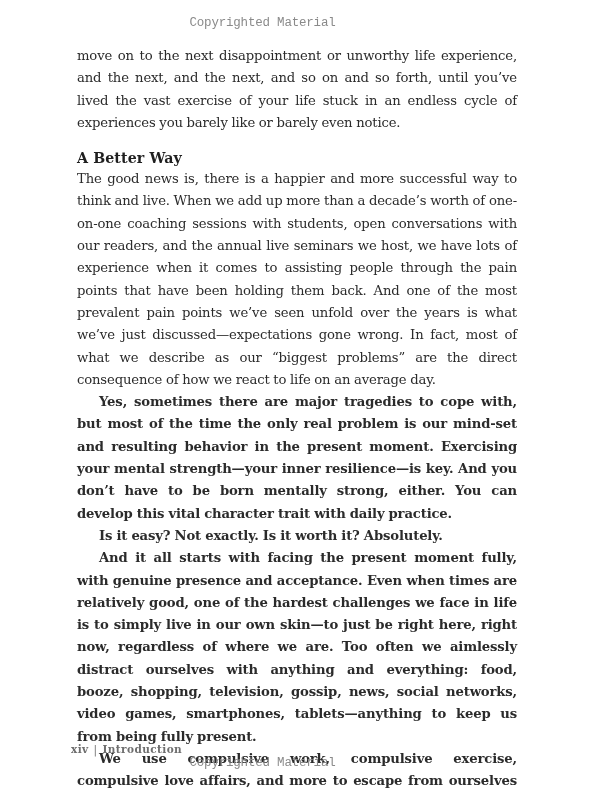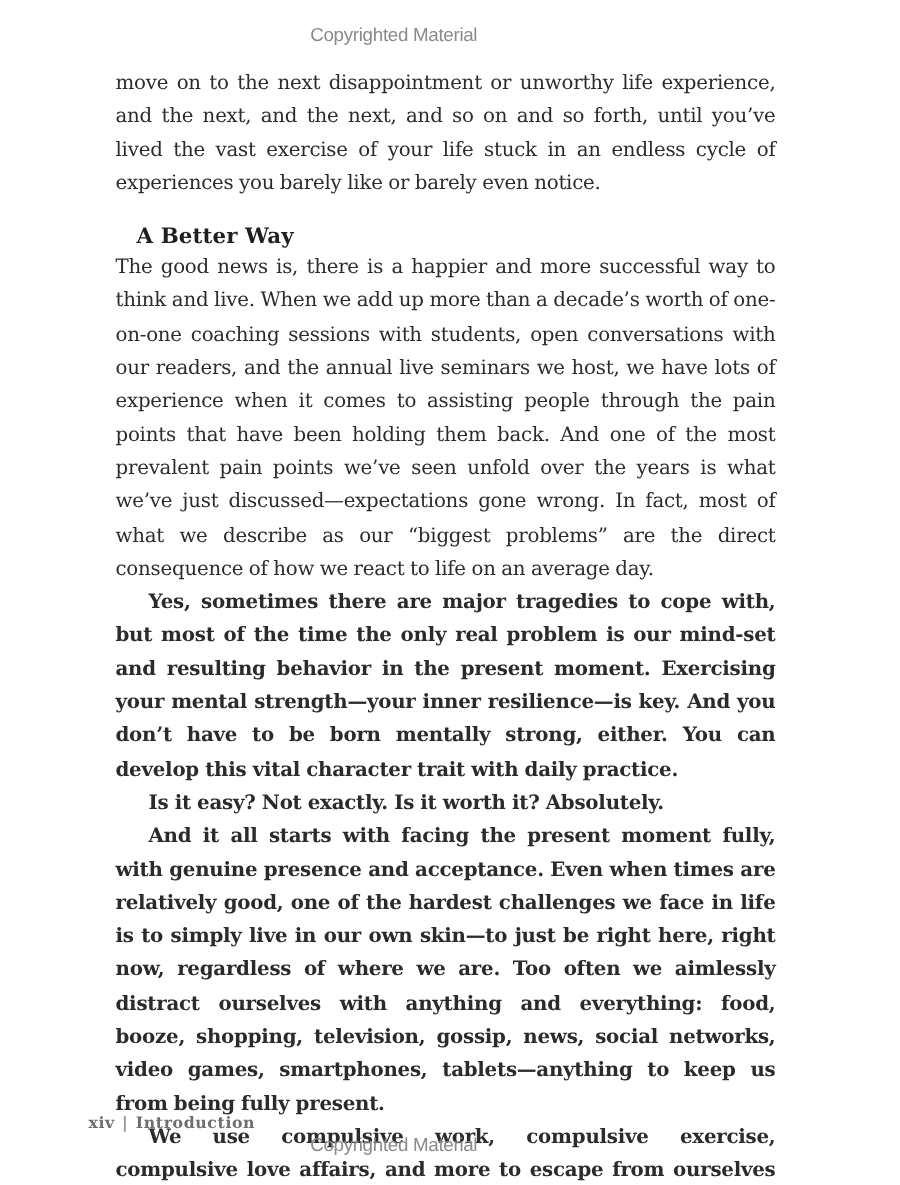--- a/index.html
+++ b/index.html
@@ -13,21 +13,21 @@
       position: relative;
       overflow: hidden;
       font-family: "DejaVu Serif", "Liberation Serif", serif;
       color: #2b2b2b;
     }
     .watermark {
       position: absolute;
       left: 0;
       width: 525px;
       text-align: center;
-      font-family: Liberation Sans, sans-serif;
+      font-family: Liberation Mono, monospace;
       font-size: 12.5px;
       color: #8a8a8a;
       letter-spacing: -0.2px;
     }
     .watermark.top { top: 16px; }
     .watermark.bottom { top: 756px; }
 
     .page-body {
       position: absolute;
       left: 77px;
@@ -38,31 +38,31 @@
       margin: 0;
       font-size: 13.2px;
       line-height: 22.3px;
       text-align: justify;
       text-align-last: left;
       letter-spacing: -0.15px;
       word-spacing: -0.3px;
     }
     .para.indent { text-indent: 22px; font-weight: bold; }
     .heading {
-      margin: 14px 0 0 14px;
+      margin: 14px 0 0 0;
       font-family: "DejaVu Serif", "Liberation Serif", serif;
       font-weight: bold;
       font-size: 14.2px;
       line-height: 20px;
       color: #1f1f1f;
       letter-spacing: 0.1px;
     }
     .footer {
       position: absolute;
-      left: 59px;
+      left: 71px;
       top: 743px;
       font-family: "DejaVu Serif", "Liberation Serif", serif;
       font-size: 10.5px;
       color: #6e6e6e;
       font-weight: bold;
       letter-spacing: 0.4px;
     }
     .footer .sep {
       font-weight: normal;
       margin: 0 5px;

